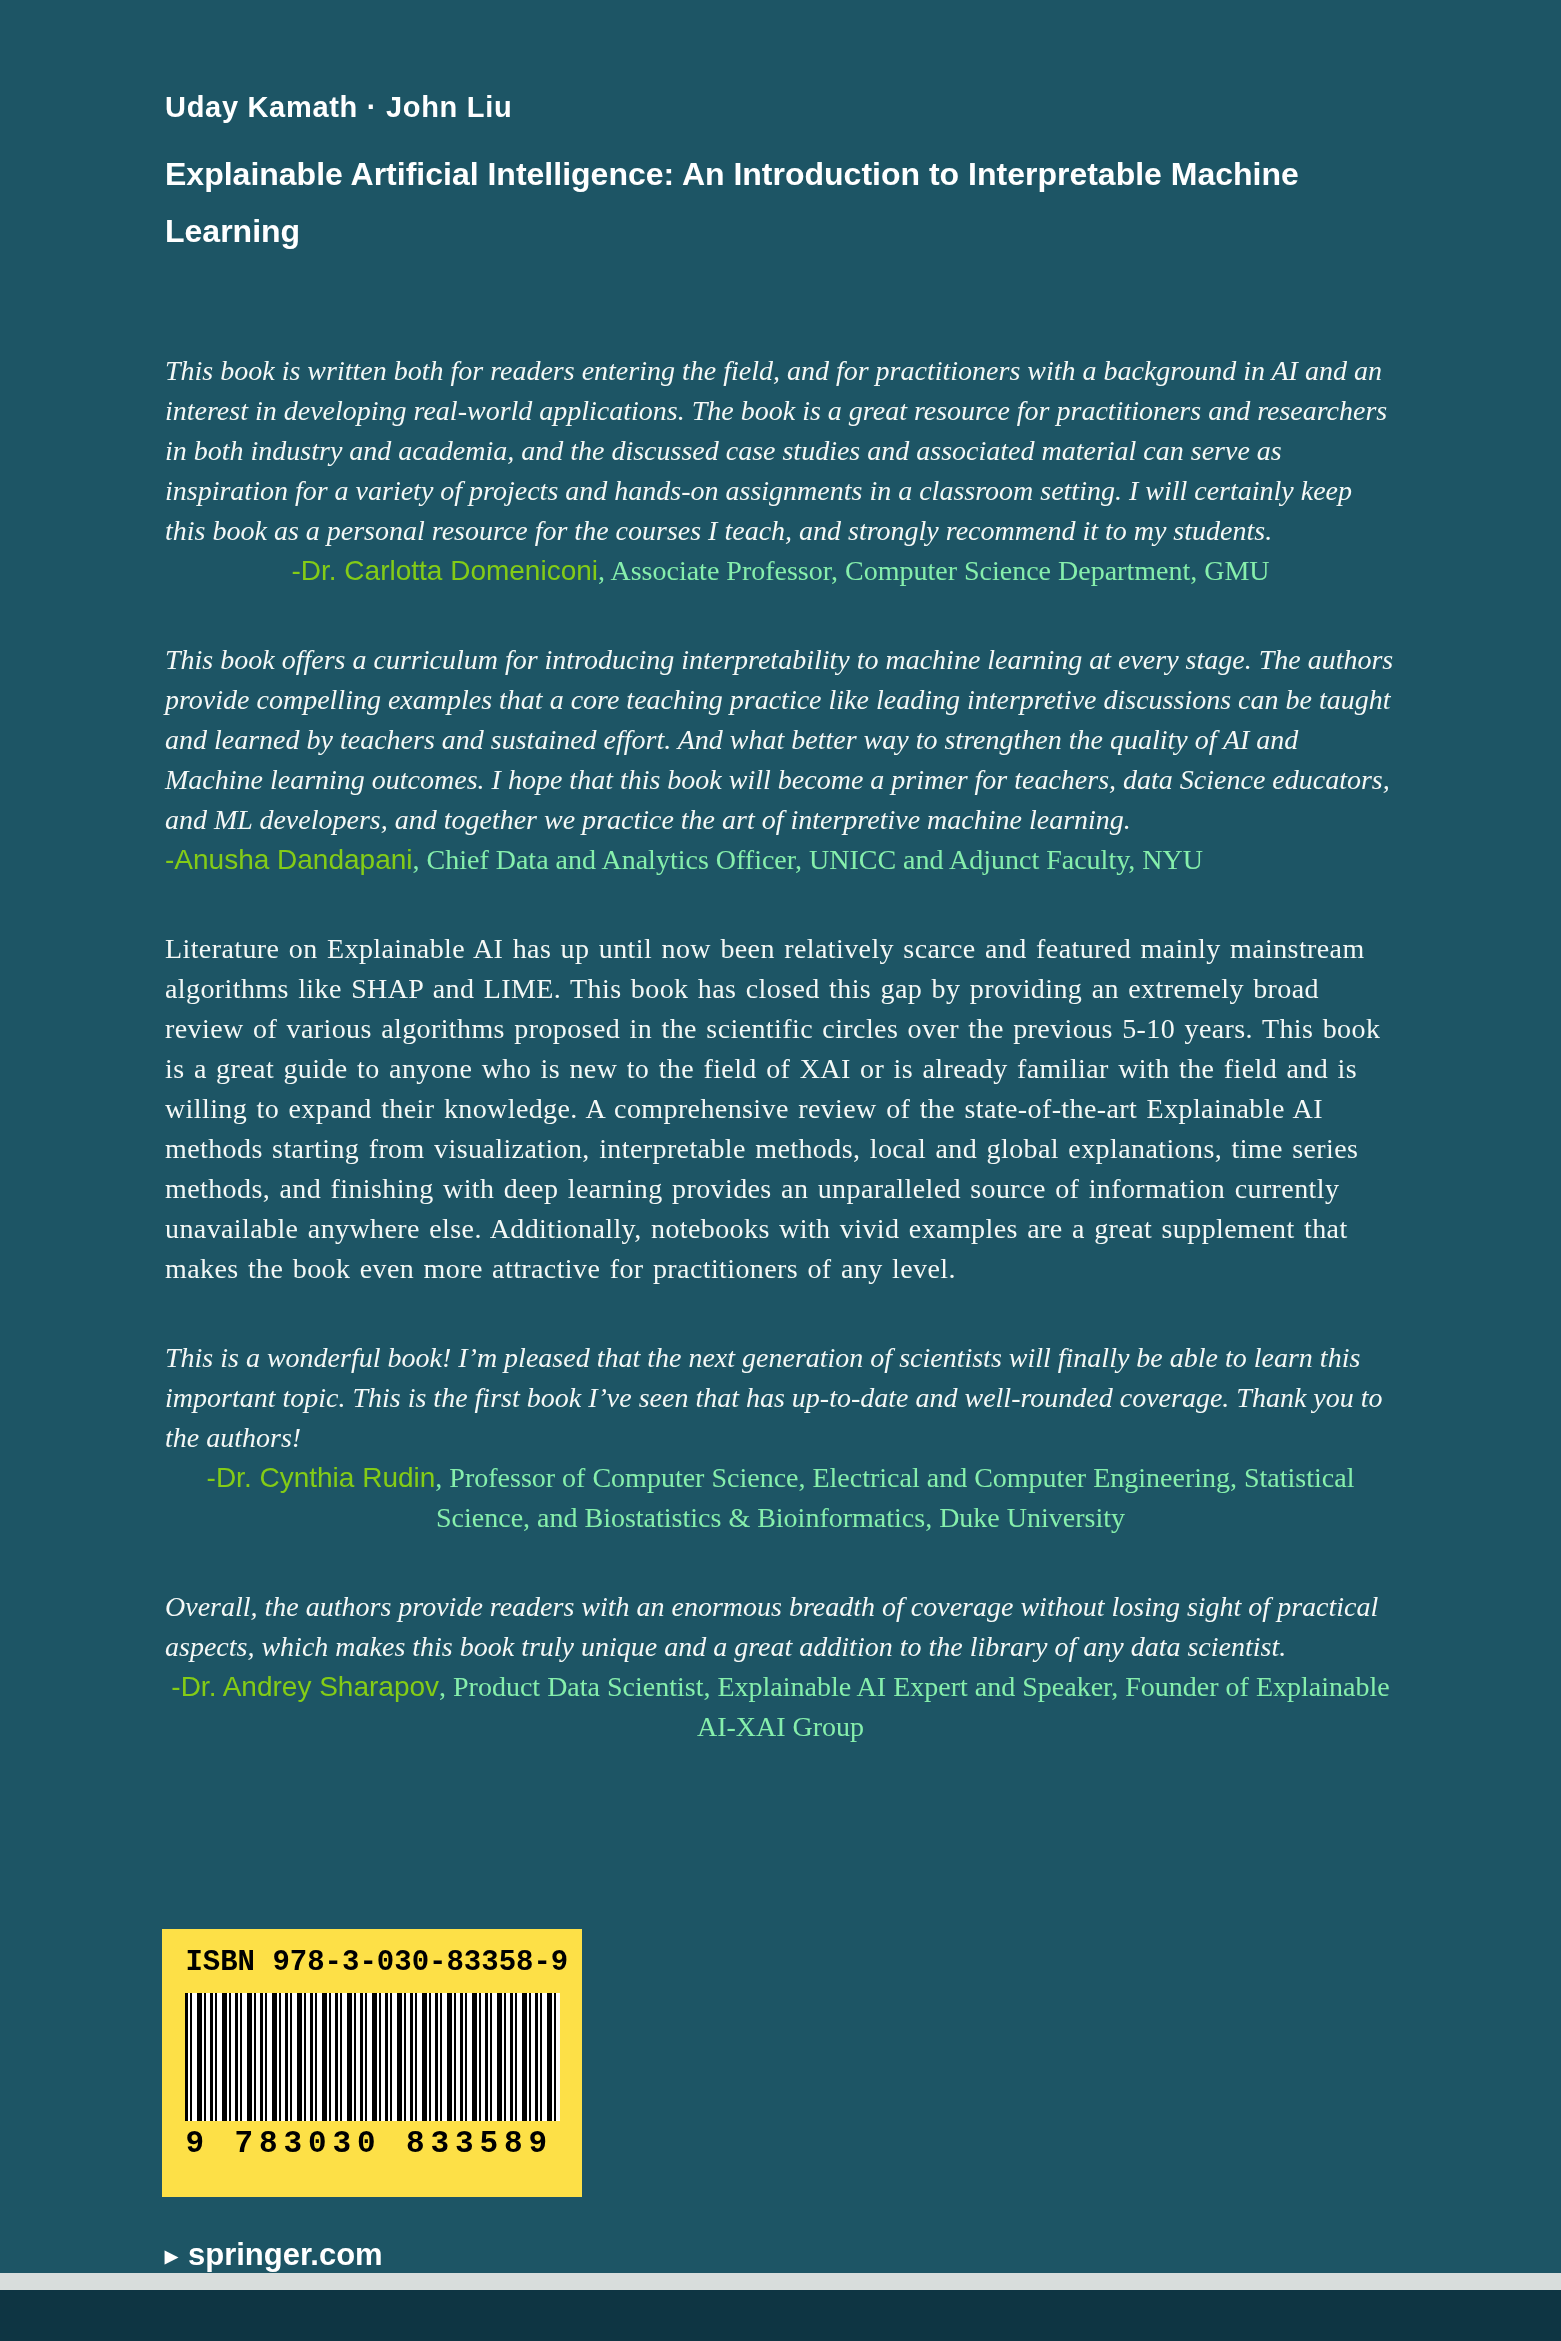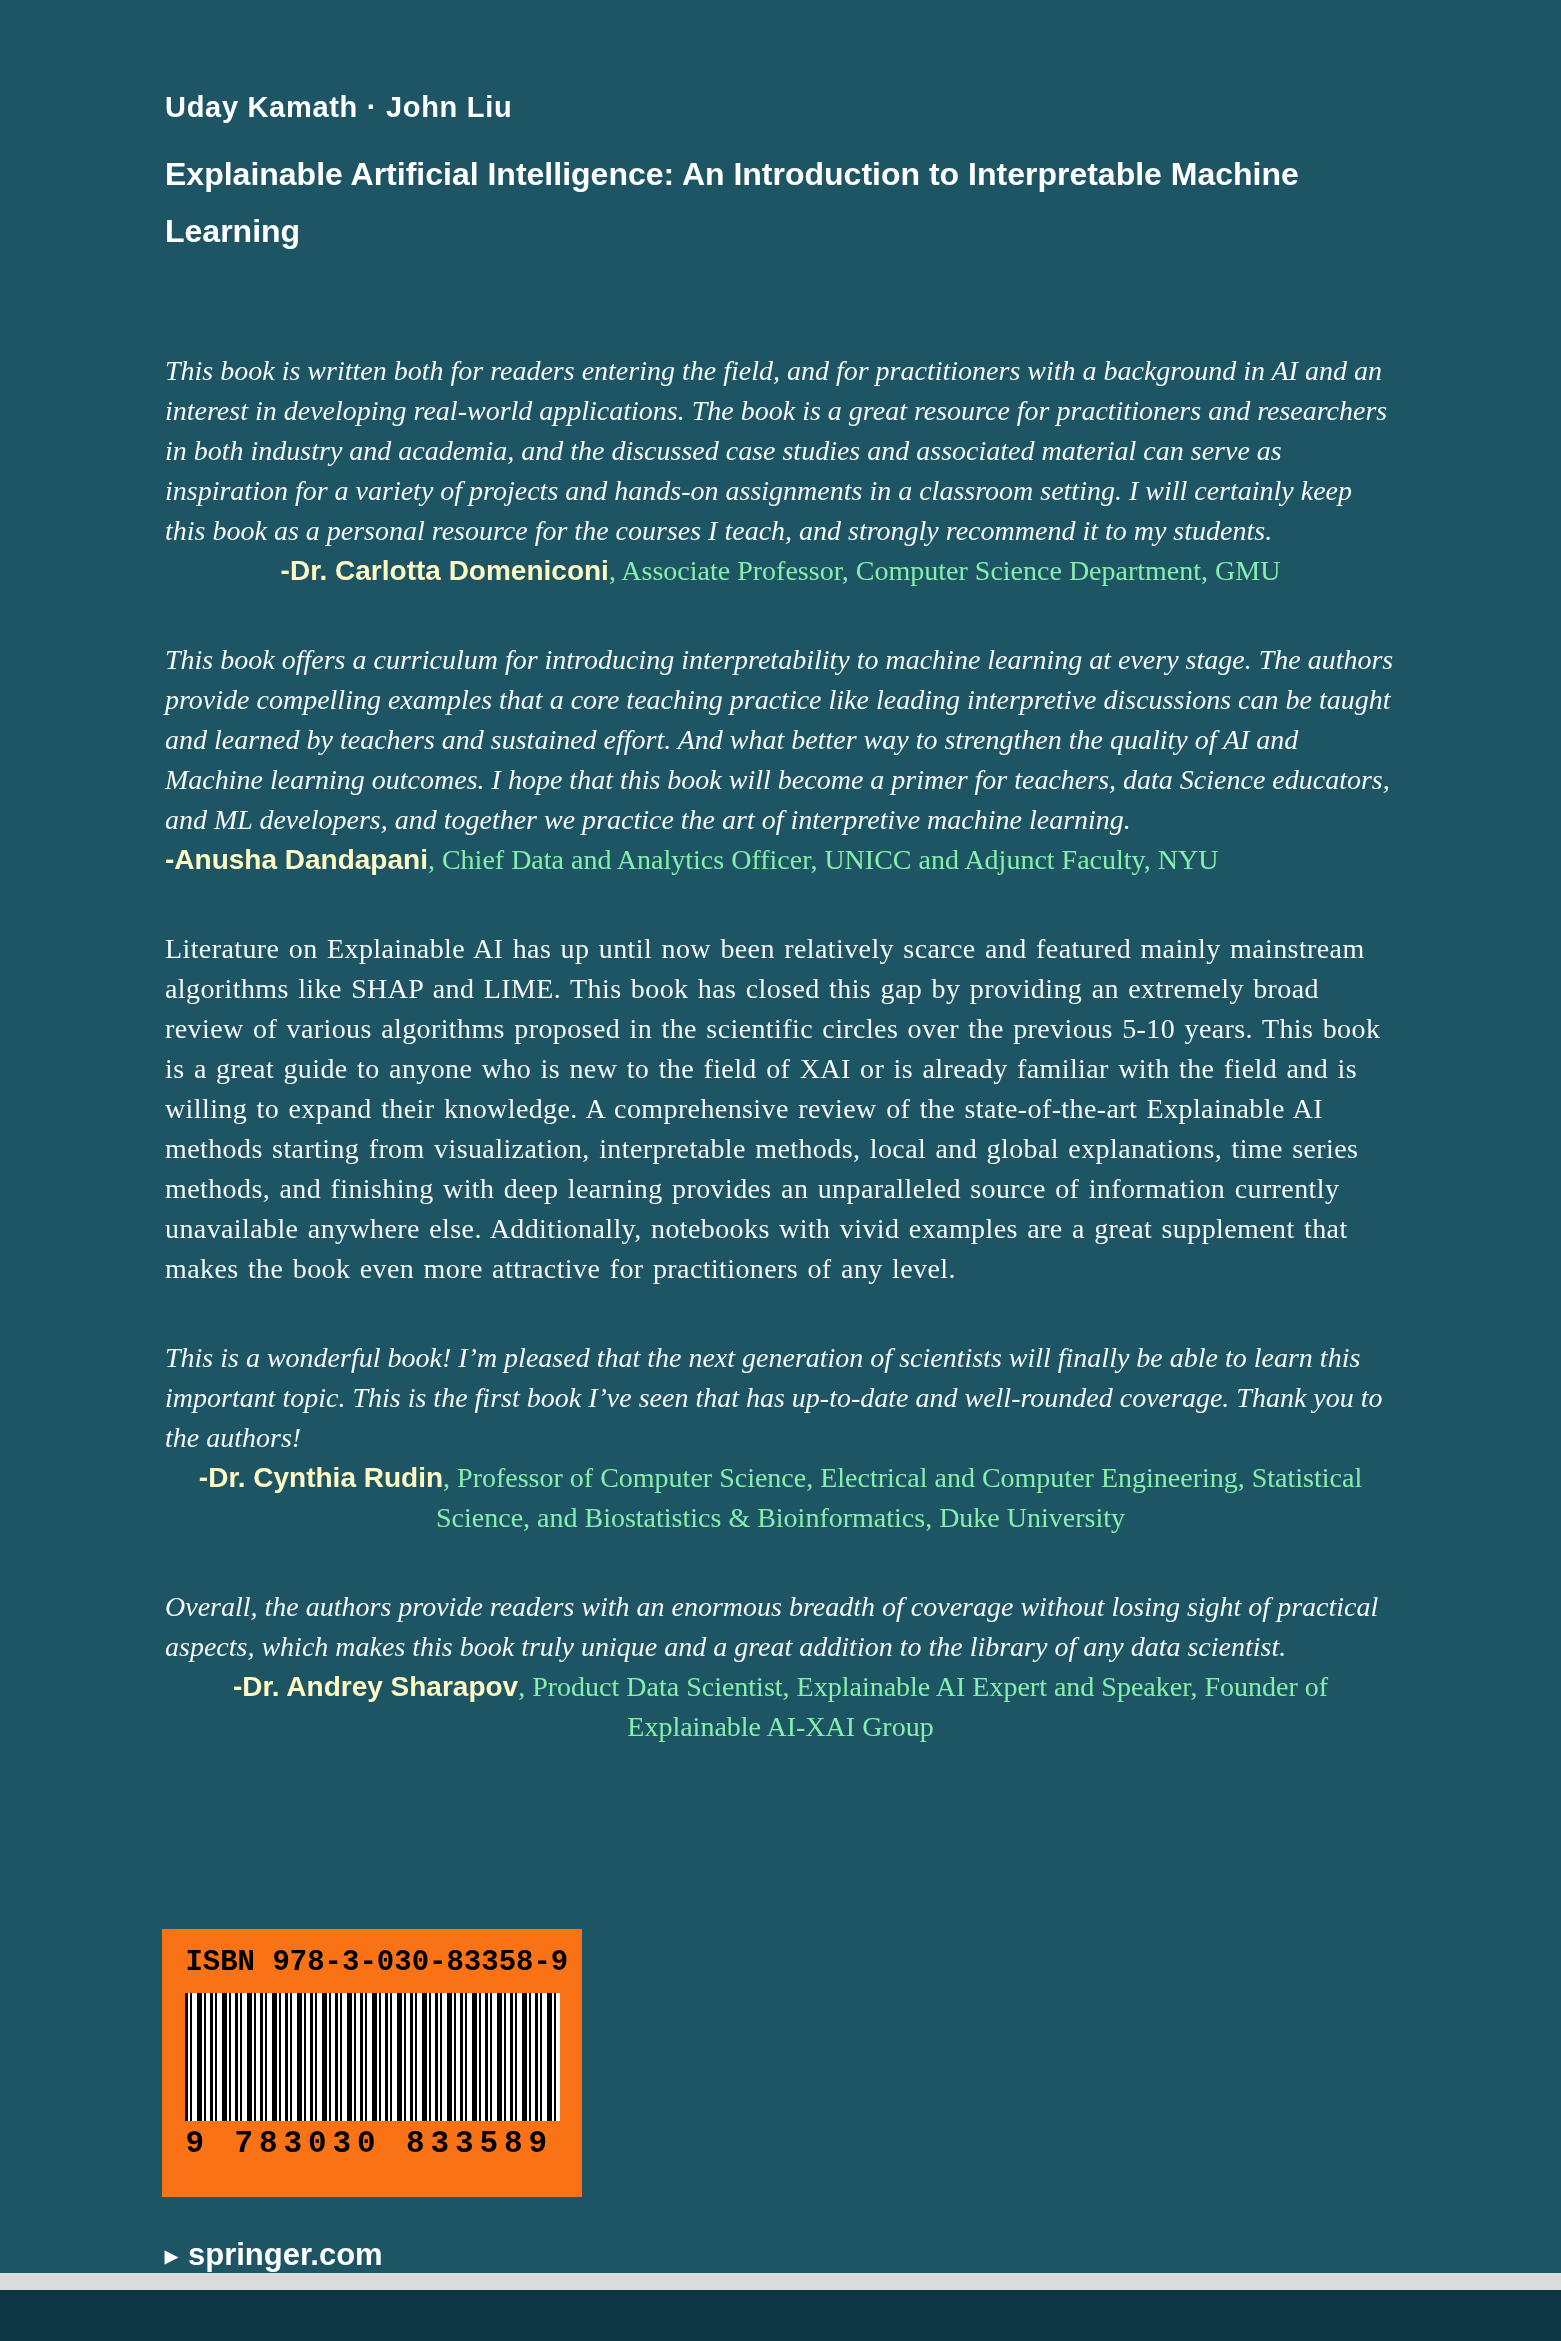--- a/index.html
+++ b/index.html
@@ -45,32 +45,32 @@
   .quote-text { margin: 0; }
   .italic .quote-text { font-style: italic; }
   .roman .quote-text { letter-spacing: 0.4px; word-spacing: 2px; }
 
   .attribution { margin: 0; font-style: normal; }
   .attr-center { text-align: center; }
   .attr-left { text-align: left; }
 
   .attr-name {
     font-family: "Liberation Sans", sans-serif;
-    font-weight: bold;
-    color: #fef9c3;
+    font-weight: normal;
+    color: #84cc16;
   }
   .attr-role { color: #86efac; }
 
   .barcode-block {
     position: absolute;
     left: 162px;
     top: 1929px;
     width: 420px;
     height: 268px;
-    background: #f97316;
+    background: #fde047;
     color: #000000;
     padding: 17px 22px 0 23.4px;
   }
 
   .isbn-label {
     font-family: "Liberation Mono", monospace;
     font-weight: bold;
     font-size: 29px;
     white-space: nowrap;
   }

